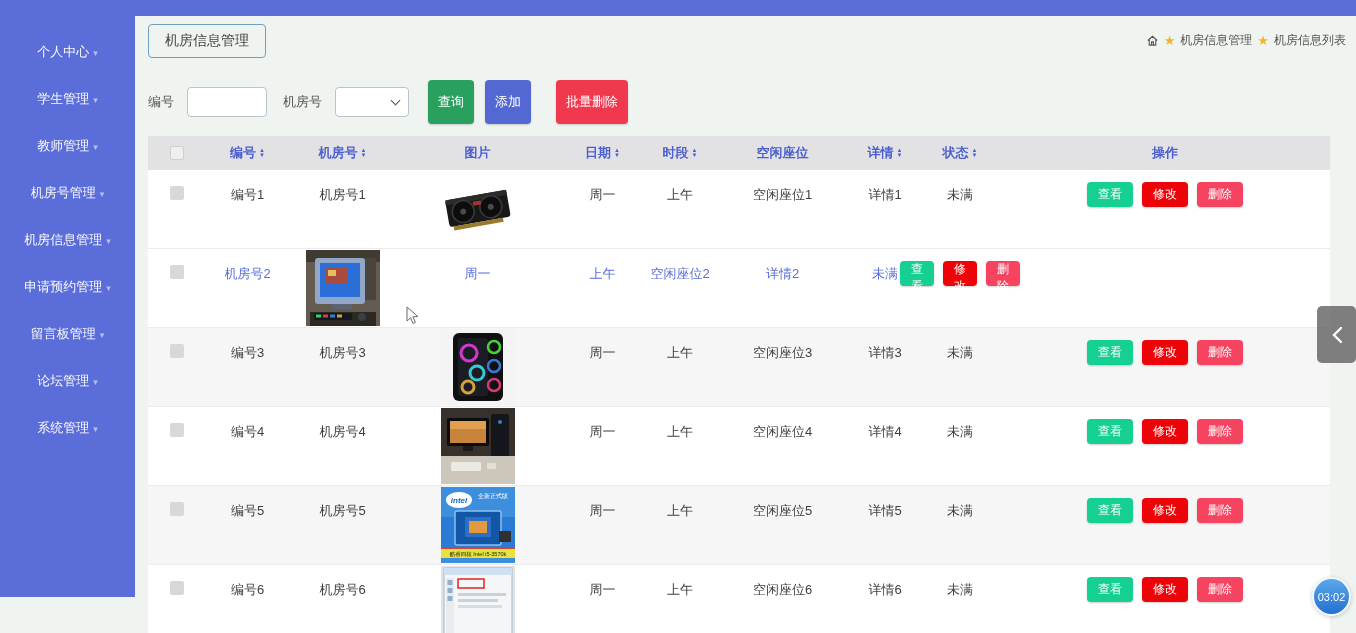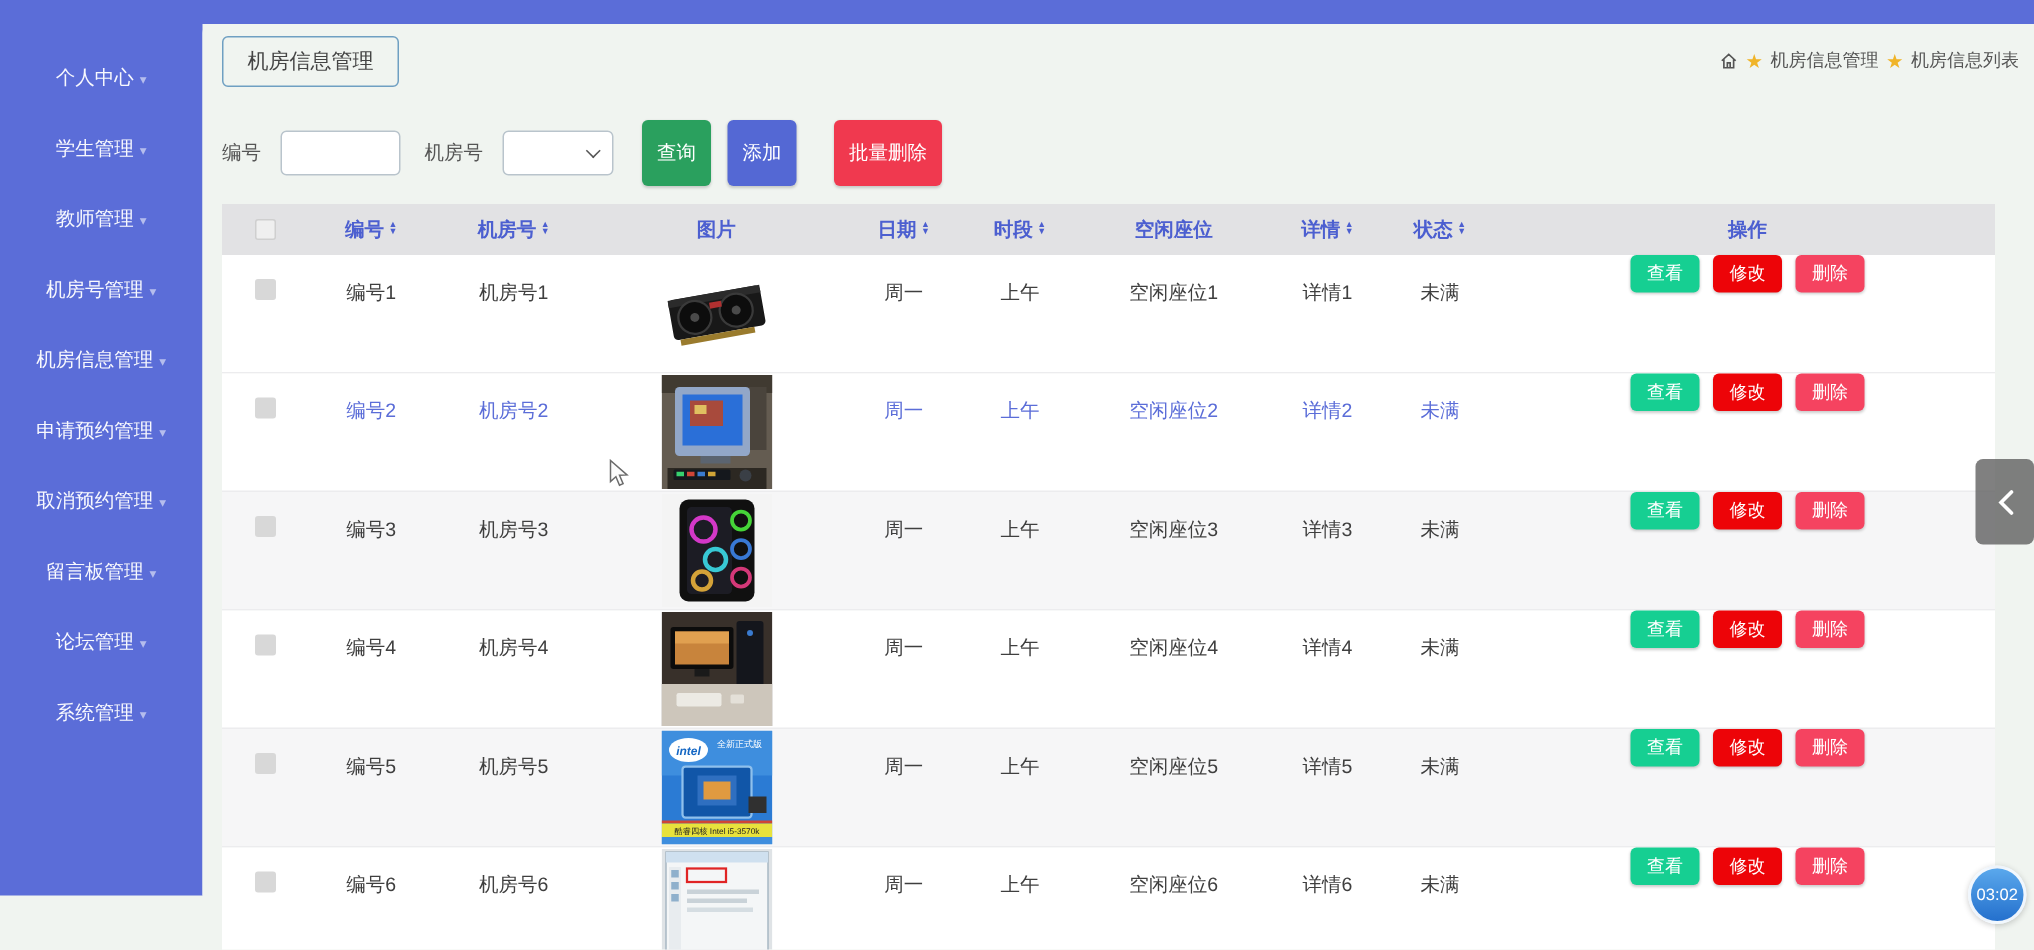--- a/index.html
+++ b/index.html
@@ -83,21 +83,21 @@
   .trow.alt { background:#f6f6f7; }
   .cell { display:flex; justify-content:center; align-items:flex-start; }
   .cell.txt { padding-top:16px; font-size:13px; color:#3f3f3f; }
   .trow.hl .cell.txt { color:#5b6dd8; }
   .cell.cb-cell { padding-top:16px; }
   .cb { width:14px; height:14px; background:#d8d8d8; border-radius:2px; cursor:pointer; display:inline-block; }
   .cb.hd { background:#efefef; border:1px solid #cfcfcf; }
   .cell.img-cell { align-items:center; }
   .photo { width:74px; height:76px; cursor:pointer; overflow:hidden; }
   .photo svg { display:block; width:74px; height:76px; }
-  .cell.actions { gap:9px; }
+  .cell.actions { padding-top:12px; gap:9px; }
   .abtn { height:25px; padding:0 11px; border:none; border-radius:4px; color:#fff;
     font-size:12px; cursor:pointer; box-shadow:0 1px 2px rgba(0,0,0,.2); font-family:inherit; }
   .abtn.view { background:#16cf92; }
   .abtn.edit { background:#ed0408; }
   .abtn.del  { background:#f54360; }
 
   
   .panel-toggle {
     position:absolute; left:1317px; top:306px; width:39px; height:57px;
     background:rgba(96,96,96,.8); border-radius:5px; display:flex;
@@ -121,21 +121,20 @@
 
   <div class="layout">
 
     <nav class="sidebar">
       <div class="nav-item">个人中心</div>
       <div class="nav-item">学生管理</div>
       <div class="nav-item">教师管理</div>
       <div class="nav-item">机房号管理</div>
       <div class="nav-item">机房信息管理</div>
       <div class="nav-item">申请预约管理</div>
-      <div class="nav-item">取消预约管理</div>
       <div class="nav-item">留言板管理</div>
       <div class="nav-item">论坛管理</div>
       <div class="nav-item">系统管理</div>
     </nav>
 
     <main class="main">
 
       <div class="page-title-box">机房信息管理</div>
 
       <div class="breadcrumb">
@@ -232,21 +231,20 @@
             <button class="abtn view">查看</button>
             <button class="abtn edit">修改</button>
             <button class="abtn del">删除</button>
           </div>
         </div>
 
         <div class="trow hl">
           <div class="cell cb-cell">
               <span class="cb"></span>
             </div>
-          <div class="cell txt">编号2</div>
           <div class="cell txt">机房号2</div>
           <div class="cell img-cell">
             <div class="photo">
               <svg viewBox="0 0 74 76">
                   <rect width="74" height="76" fill="#645c51"></rect>
                   <rect width="74" height="12" fill="#403a31"></rect>
                   <rect x="56" y="8" width="14" height="42" fill="#4a443c"></rect>
                   <rect x="9" y="8" width="50" height="46" rx="3" fill="#92a7c8"></rect>
                   <rect x="14" y="13" width="40" height="34" fill="#2a6fd8"></rect>
                   <rect x="19" y="17" width="22" height="17" fill="#a84a3c"></rect>

